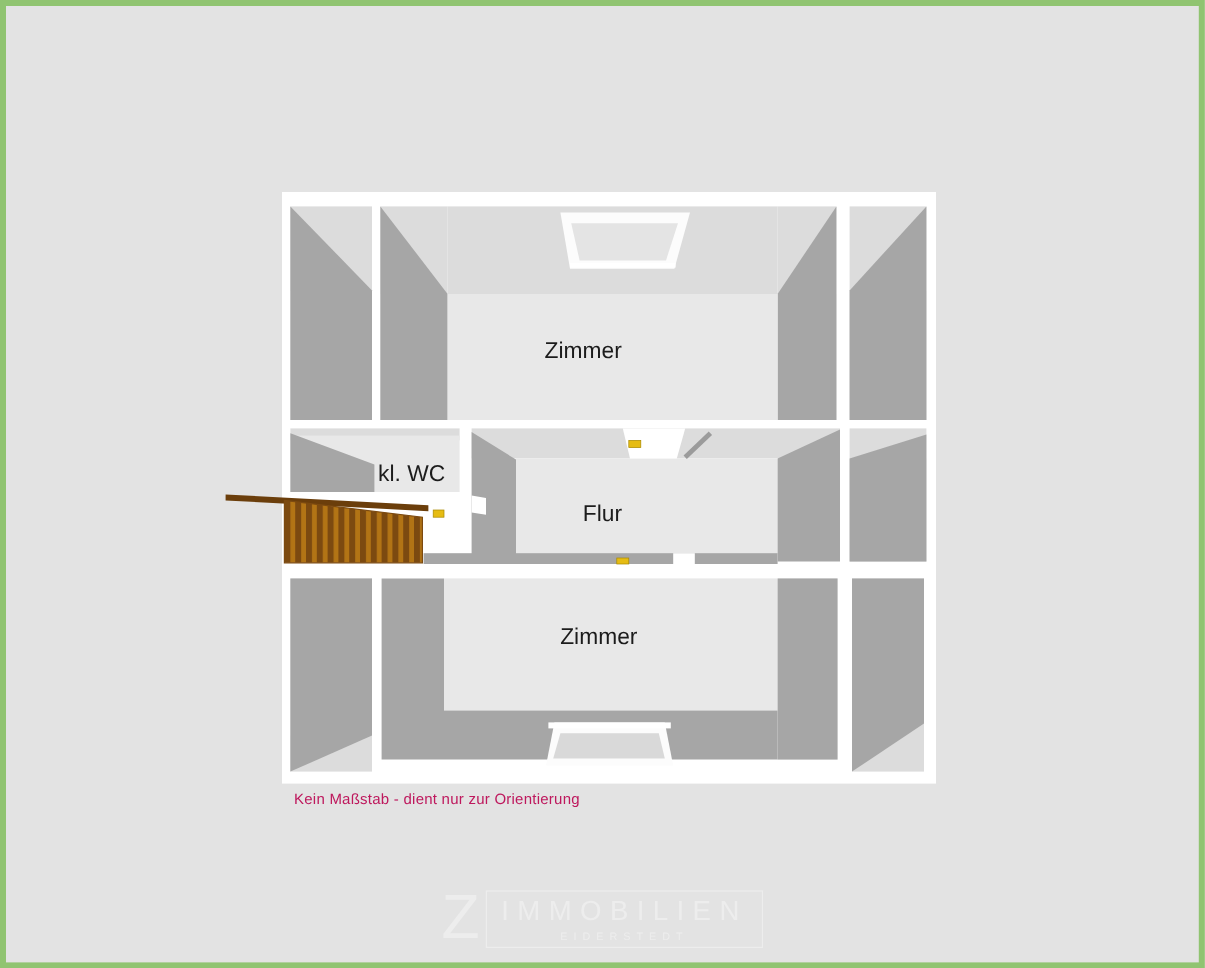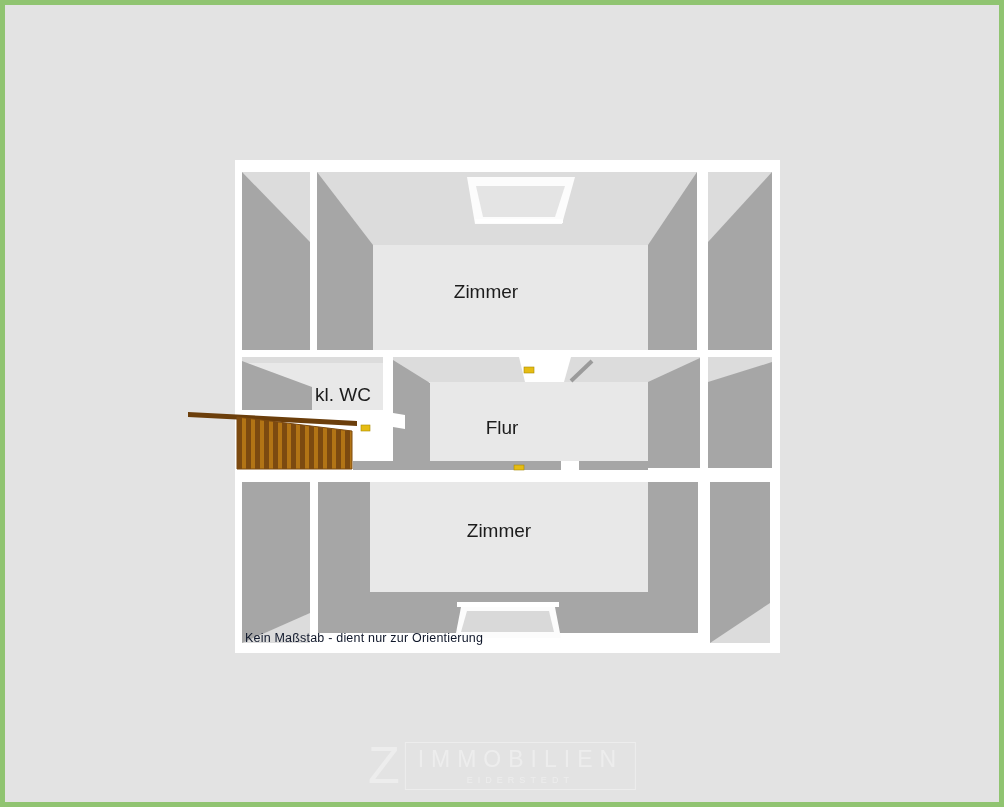--- a/index.html
+++ b/index.html
@@ -28,23 +28,23 @@
   }
   .plan-svg{position:absolute;left:0;top:0;width:1004px;height:807px;display:block;}
   .room-label{
     font-family:"Liberation Sans", sans-serif;
     font-size:19px;
     fill:var(--ink);
     text-anchor:middle;
   }
   .disclaimer{
     position:absolute;
-    left:240px;top:626px;
+    left:240px;top:654px;
     font-size:12.5px;
-    color:#0f172a;
+    color:#be185d;
     letter-spacing:0.2px;
   }
   .logo{
     position:absolute;
     left:50%;top:737px;
     transform:translateX(-50%);
     display:flex;
     align-items:stretch;
     gap:5px;
     color:var(--logo);

